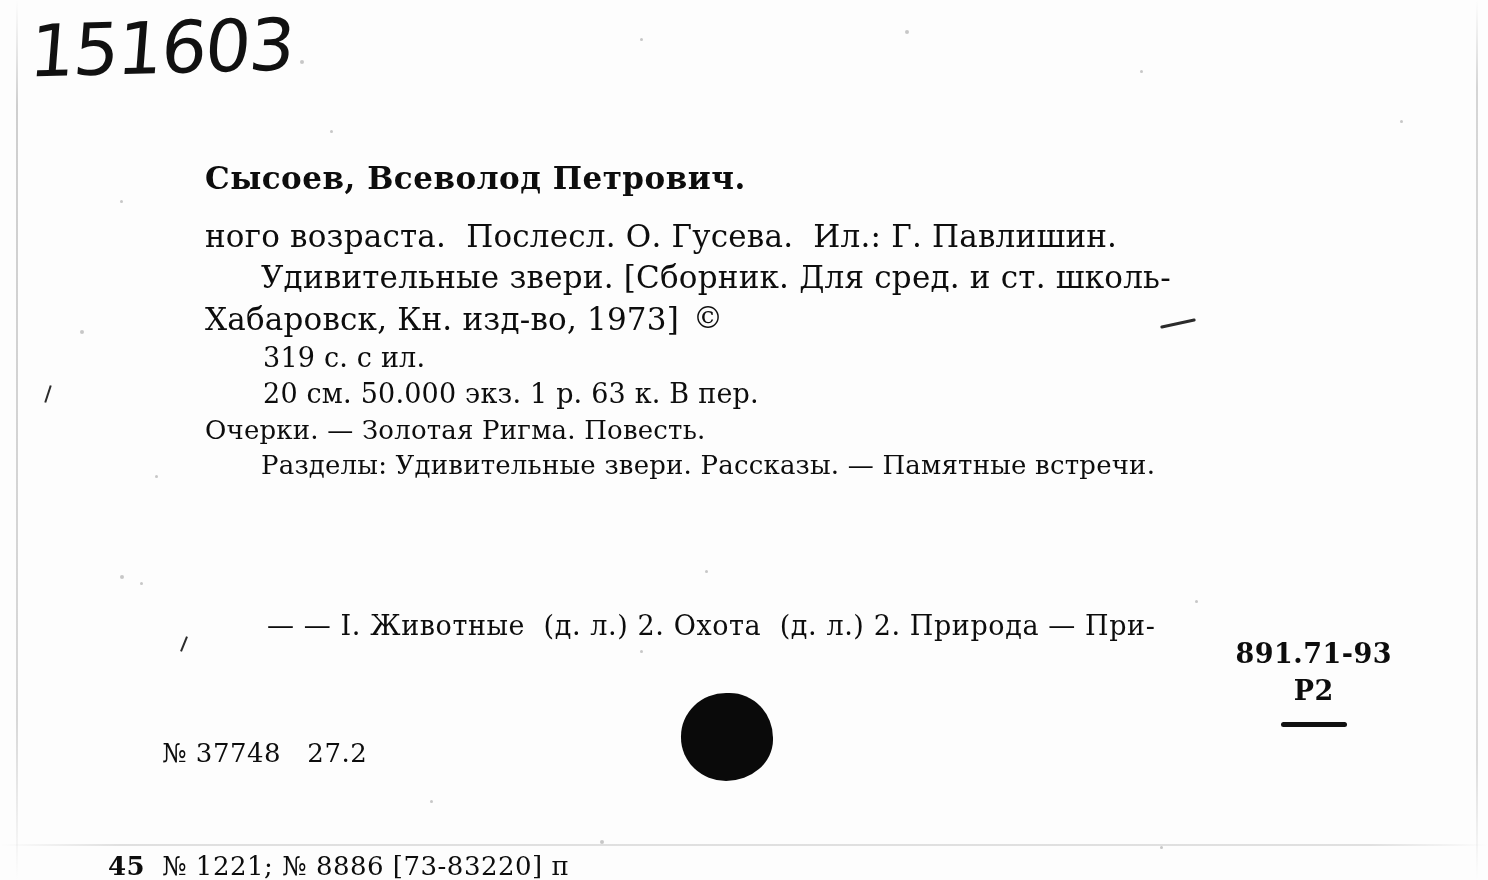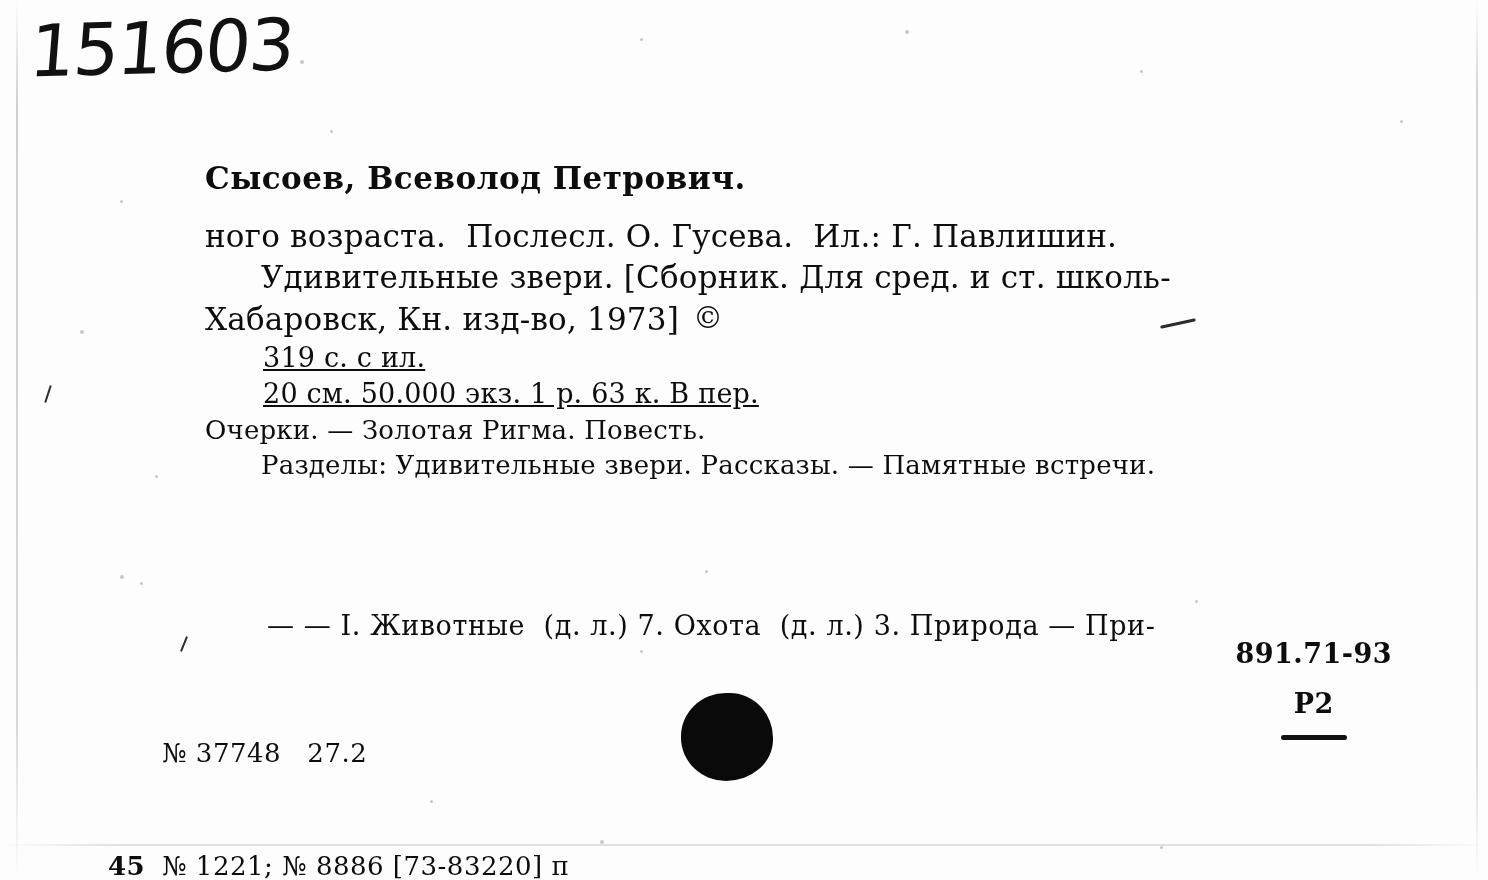--- a/index.html
+++ b/index.html
@@ -74,21 +74,20 @@
     white-space: pre;
     letter-spacing: .2px;
   }
   .indent { padding-left: 56px; }
   .small-line {
     font-size: 27px;
     line-height: 1.35;
     white-space: pre;
     padding-left: 58px;
     letter-spacing: .2px;
-    text-decoration: underline;
   }
   .sections {
     font-size: 26px;
     line-height: 1.38;
     white-space: pre;
     letter-spacing: .2px;
   }
   .copyright {
     display: inline-block;
     font-size: 30px;
@@ -142,21 +141,21 @@
   #classification {
     position: absolute;
     right: 96px;
     top: 636px;
     text-align: center;
     font-size: 27px;
     line-height: 1.3;
     letter-spacing: .5px;
   }
   #classification .cls-main { font-weight: 700; }
-  #classification .cls-sub { font-weight: 700; margin-top: 15px; }
+  #classification .cls-sub { font-weight: 700; margin-top: 2px; }
   #classification .cls-rule {
     width: 66px;
     height: 5px;
     background: #111;
     border-radius: 3px;
     margin: 14px auto 16px auto;
   }
   #classification .cls-code { letter-spacing: 1px; }
 
   
@@ -203,21 +202,21 @@
     <div class="body-line">ного возраста.  Послесл. О. Гусева.  Ил.: Г. Павлишин.</div>
     <div class="body-line indent">Удивительные звери. [Сборник. Для сред. и ст. школь-</div>
     <div class="body-line"><span>Хабаровск, Кн. изд-во, 1973]</span><span class="copyright">©</span></div>
     <div class="small-line">319 с. с ил.</div>
     <div class="small-line">20 см. 50.000 экз. 1 р. 63 к. В пер.</div>
     <div class="sections">Очерки. — Золотая Ригма. Повесть.</div>
     <div class="sections indent">Разделы: Удивительные звери. Рассказы. — Памятные встречи.</div>
   </div>
 
   <div id="tracings">
-    <div class="t-first">— — I. Животные  (д. л.) 7. Охота  (д. л.) 3. Природа — При-</div>
+    <div class="t-first">— — I. Животные  (д. л.) 2. Охота  (д. л.) 2. Природа — При-</div>
   </div>
 
   <div id="controls">
     <div class="row">
       <span class="prefix"></span>
       <span>№ 37748   27.2</span>
     </div>
     <div class="row">
       <span class="prefix">45</span>
       <span>№ 1221; № 8886 [73-83220] п</span>

